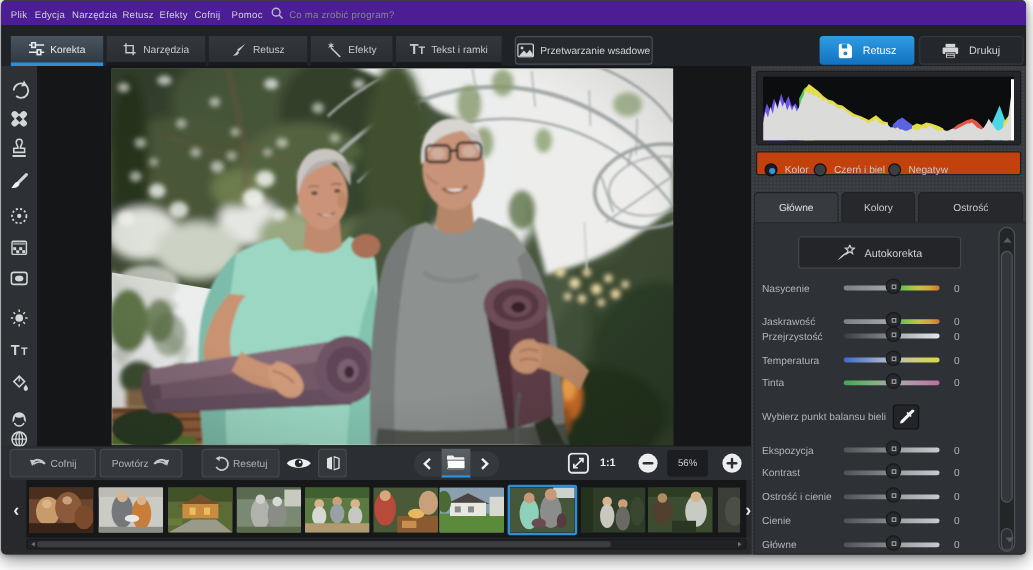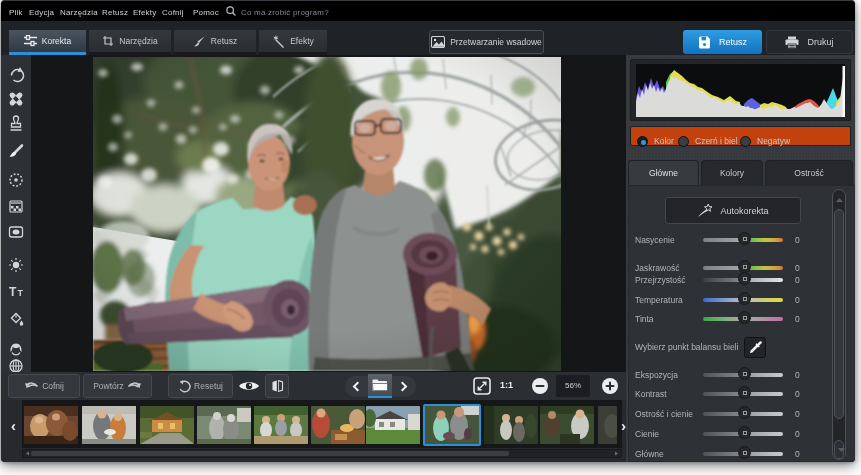--- a/index.html
+++ b/index.html
@@ -1,19 +1,19 @@
 <!DOCTYPE html>
 <html><head><meta charset="utf-8">
 <style>
 *{margin:0;padding:0;box-sizing:border-box}
 html,body{width:861px;height:475px;background:#fff;font-family:"Liberation Sans",sans-serif;overflow:hidden}
 #app{position:absolute;left:1px;top:0;width:854px;height:462px;background:#1f2226;border-radius:4px;overflow:hidden;box-shadow:0 4px 14px rgba(0,0,0,.45),0 1px 4px rgba(0,0,0,.3)}
 .abs{position:absolute}
 
-#menubar{position:absolute;left:0;top:0;width:100%;height:21px;background:#000000;color:#d0d2d4;font-size:8px;border-top:1px solid #3a3d41;border-radius:4px 4px 0 0}
+#menubar{position:absolute;left:0;top:0;width:100%;height:21px;background:#4c1d95;color:#d0d2d4;font-size:8px;border-top:1px solid #3a3d41;border-radius:4px 4px 0 0}
 #menubar span.mi{position:absolute;top:7px;white-space:nowrap;letter-spacing:.2px}
 #menubar .hint{color:#84888c}
 
 #tabbar{position:absolute;left:0;top:21px;width:100%;height:34px;background:#1f2226}
 .tab{position:absolute;top:9px;height:25px;background:linear-gradient(#34383e,#2a2e33);color:#c7cacc;font-size:8.5px;display:flex;align-items:center;justify-content:center;gap:5px;border-bottom:3px solid #17191c}
 .tab.active{background:linear-gradient(#4a545f,#303a45);border-bottom:3px solid #2f8fd6;color:#e8eaeb}
 .pbtn{position:absolute;top:9px;height:24px;border:1px solid #4a4e54;border-radius:3px;background:#26292d;color:#d2d4d6;font-size:8.5px;display:flex;align-items:center;justify-content:center;gap:5px}
 #zapisz{position:absolute;top:9px;left:682px;width:79px;height:24px;background:linear-gradient(#2f9ce2,#1172c1);border-radius:3px;color:#fff;font-size:9px;display:flex;align-items:center;justify-content:center;gap:8px}
 #drukuj{position:absolute;top:9px;left:765px;width:87px;height:24px;background:#24272b;border:1px solid #34383d;border-radius:3px;color:#d2d4d6;font-size:9px;display:flex;align-items:center;justify-content:center;gap:8px}
 
@@ -98,20 +98,24 @@
         </svg>
       <span>Retusz</span>
       </div>
     <div class="tab" style="left:258px;width:68px">
       <svg width="13" height="13" viewBox="0 0 13 13" fill="#c7cacc">
           <path d="M4.5 4.5 L12 12 L11 13 L3.5 5.5 Z"></path>
           <path d="M3.8 0 l.7 2 2-.7 -1.5 1.6 1.6 1.4 -2.1-.3 -.4 2.1 -.8-2 -2 .7 1.5-1.6 -1.6-1.4 2.1.3 Z"></path>
         </svg>
       <span>Efekty</span>
       </div>
+    <div class="tab" style="left:329px;width:88px">
+      <span style="font-size:12px;font-weight:bold;letter-spacing:0">T<span style="font-size:9px">T</span></span>
+      <span>Tekst i ramki</span>
+      </div>
     <div class="pbtn" style="left:428px;width:115px">
       <svg width="14" height="12" viewBox="0 0 14 12">
           <rect x="0.5" y="0.5" width="13" height="11" rx="1.5" fill="none" stroke="#d2d4d6" stroke-width="1.1"></rect>
           <circle cx="4" cy="4" r="1.2" fill="#d2d4d6"></circle>
           <path d="M2 10 L5.5 6 L8 8.5 L10.5 5.5 L13 9 L13 10.8 L2 10.8 Z" fill="#d2d4d6"></path>
         </svg>
       <span>Przetwarzanie wsadowe</span>
       </div>
     <div id="zapisz">
       <svg width="13" height="13" viewBox="0 0 13 13">

